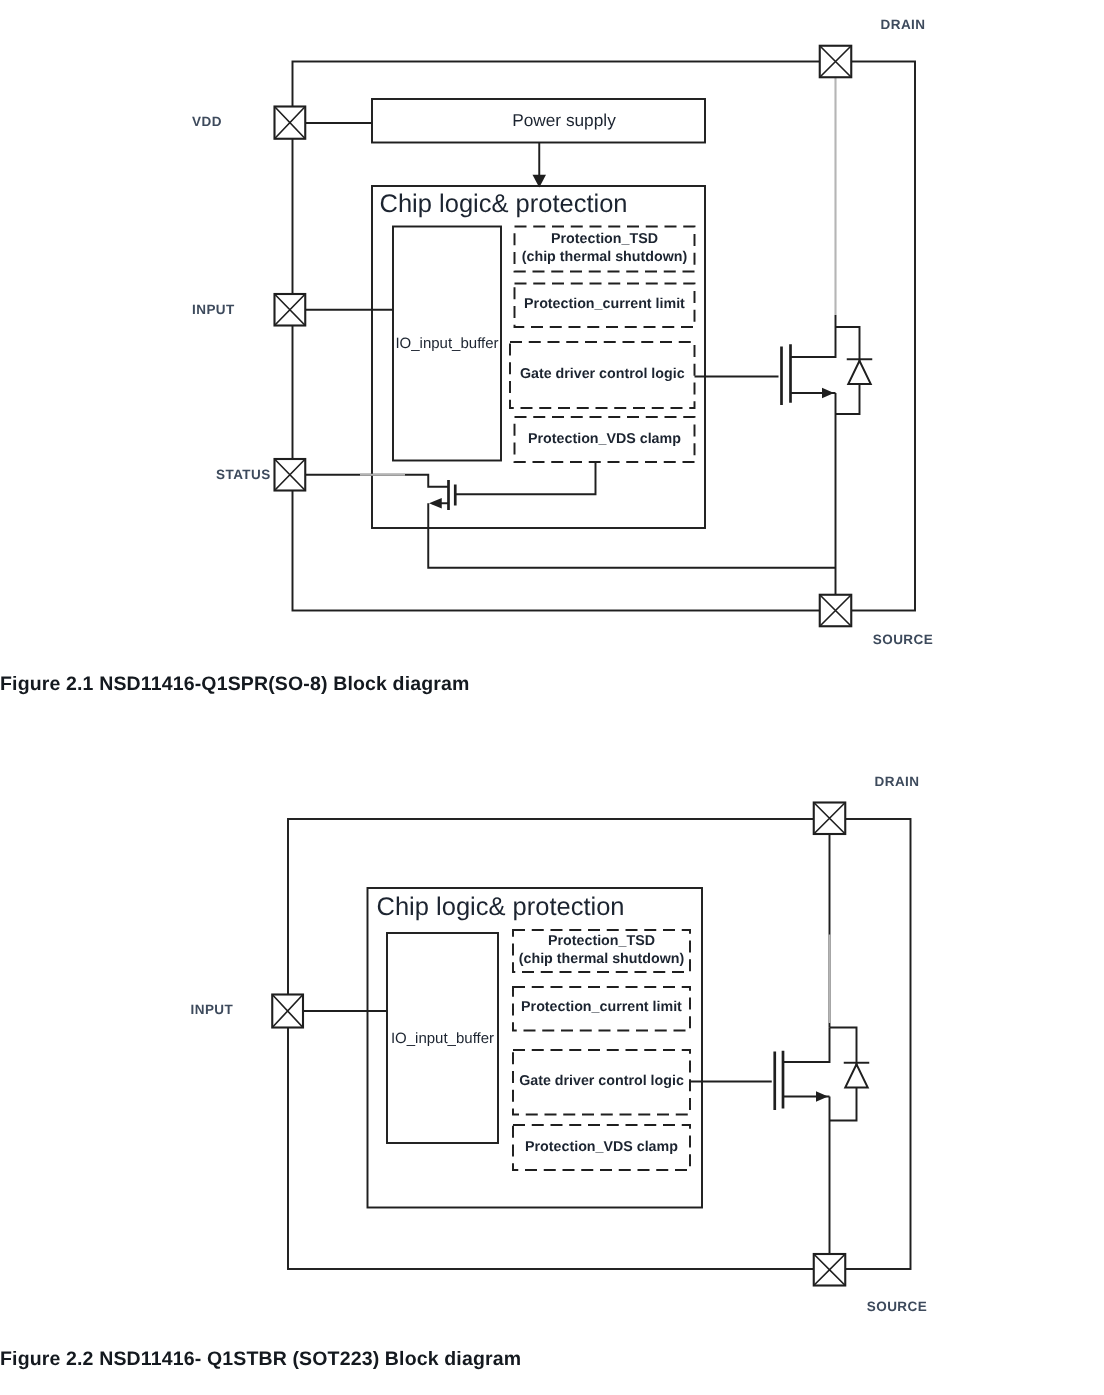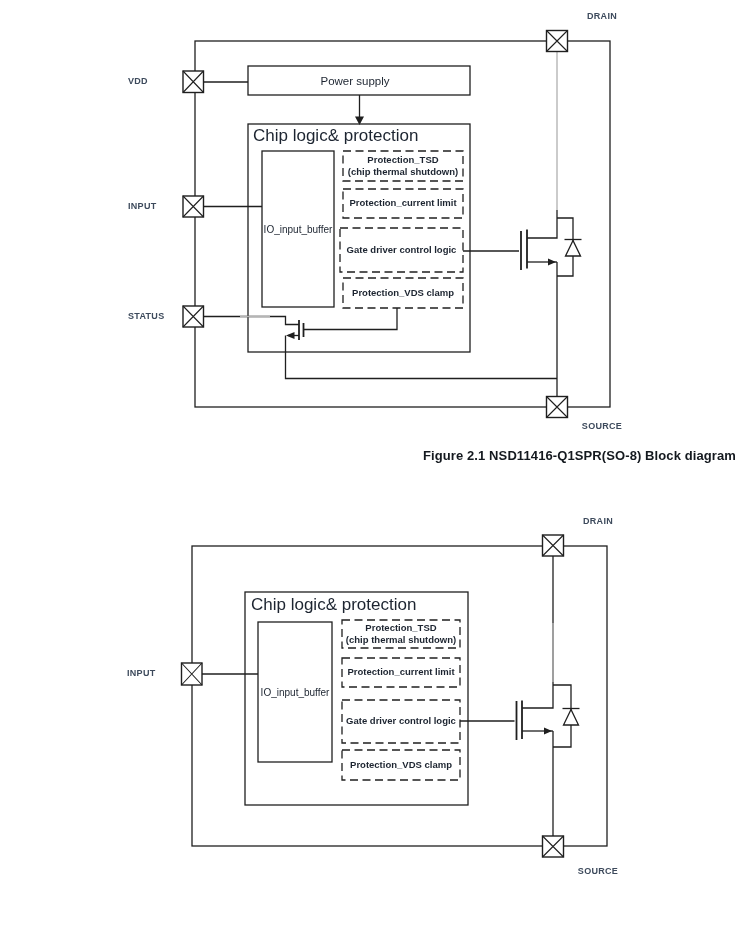--- a/index.html
+++ b/index.html
@@ -26,21 +26,21 @@
   .pin-label{position:absolute;font-size:9px;font-weight:bold;color:var(--pin);
     letter-spacing:.3px;line-height:11px;}
   .pin-right{text-align:left;}
   .pin-center{text-align:center;margin-left:45px;}
   .blk{position:absolute;display:flex;align-items:center;justify-content:center;
     text-align:center;color:var(--txt);}
   .blk-power{font-size:11.5px;font-weight:500;}
   .blk-small{font-size:9.5px;line-height:12.5px;font-weight:bold;}
   .blk-io{font-size:10px;}
   .chiplbl{position:absolute;font-size:17px;font-weight:500;color:var(--txt);}
-  .caption{position:absolute;text-align:right;font-size:13px;font-weight:600;
+  .caption{position:absolute;text-align:left;font-size:13px;font-weight:600;
     color:#14191f;letter-spacing:.1px;}
 </style>
 </head>
 <body>
 
 <div class="page">
 
   <svg class="diagram" viewBox="0 0 736 930">
 
     <g>
@@ -148,25 +148,25 @@
       </g>
       <g>
         <rect class="termbox" x="542.5" y="836" width="21" height="21"></rect>
         <path class="termx" d="M542.5,836 L563.5,857 M563.5,836 L542.5,857"></path>
       </g>
     </g>
   </svg>
 
   <div class="pin-label pin-right" style="left:128px;top:76px;width:49px;">VDD</div>
   <div class="pin-label pin-right" style="left:128px;top:201px;width:49px;">INPUT</div>
-  <div class="pin-label pin-right" style="left:128px;top:311px;width:49px;">STATUS</div>
+  <div class="pin-label pin-right" style="left:144px;top:311px;width:49px;">STATUS</div>
   <div class="pin-label pin-center" style="left:527px;top:11px;width:60px;">DRAIN</div>
   <div class="pin-label pin-center" style="left:527px;top:421px;width:60px;">SOURCE</div>
 
-  <div class="blk blk-power" style="left:244px;top:66px;width:222px;height:29px;">Power supply</div>
+  <div class="blk blk-power" style="left:265px;top:66px;width:222px;height:29px;">Power supply</div>
   <div class="chiplbl" style="left:253px;top:126px;">Chip logic&amp; protection</div>
   <div class="blk blk-io" style="left:262px;top:151px;width:72px;height:156px;">IO_input_buffer</div>
   <div class="blk blk-small" style="left:343px;top:151px;width:120px;height:30px;flex-direction:column;">
     <span>Protection_TSD</span>
     <span>(chip thermal shutdown)</span>
   </div>
   <div class="blk blk-small" style="left:343px;top:189px;width:120px;height:29px;">Protection_current limit</div>
   <div class="blk blk-small" style="left:340px;top:228px;width:123px;height:44px;">Gate driver control logic</div>
   <div class="blk blk-small" style="left:343px;top:278px;width:120px;height:30px;">Protection_VDS clamp</div>
 
@@ -179,14 +179,15 @@
   <div class="chiplbl" style="left:251px;top:595px;">Chip logic&amp; protection</div>
   <div class="blk blk-io" style="left:258px;top:622px;width:74px;height:140px;">IO_input_buffer</div>
   <div class="blk blk-small" style="left:342px;top:620px;width:118px;height:28px;flex-direction:column;">
     <span>Protection_TSD</span>
     <span>(chip thermal shutdown)</span>
   </div>
   <div class="blk blk-small" style="left:342px;top:658px;width:118px;height:29px;">Protection_current limit</div>
   <div class="blk blk-small" style="left:342px;top:700px;width:118px;height:43px;">Gate driver control logic</div>
   <div class="blk blk-small" style="left:342px;top:750px;width:118px;height:30px;">Protection_VDS clamp</div>
 
+  <div class="caption" style="left:0px;top:898px;width:710px;">Figure 2.2 NSD11416- Q1STBR (SOT223) Block diagram</div>
 
 </div>
 
 </body></html>

